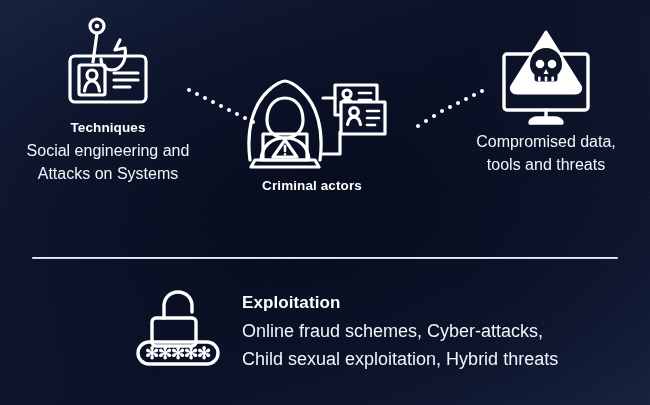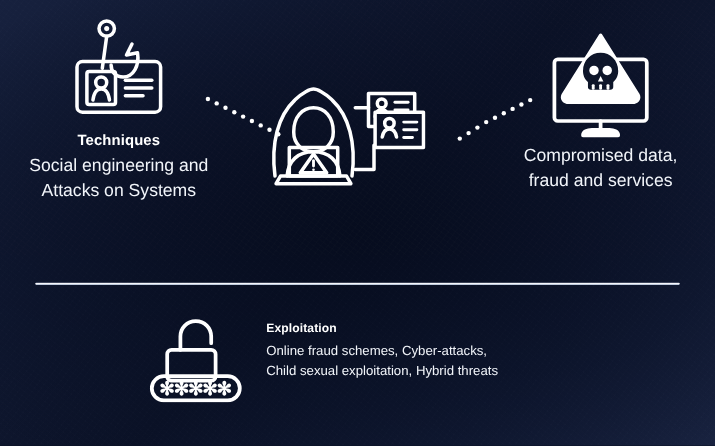--- a/index.html
+++ b/index.html
@@ -72,22 +72,22 @@
   #node-exploitation {
     position: absolute;
     left: 132px;
     top: 286px;
     display: flex;
     align-items: flex-start;
     gap: 18px;
     text-align: left;
   }
   #node-exploitation .text-col { padding-top: 6px; }
-  #node-exploitation .node-title { margin-top: 0; font-size: 11px; }
-  #node-exploitation .node-desc { font-size: 12px; line-height: 1.55; margin-top: 3px; }
+  #node-exploitation .node-title { margin-top: 0; font-size: 17px; }
+  #node-exploitation .node-desc { font-size: 18px; line-height: 1.55; margin-top: 3px; }
 
   .divider {
     position: absolute;
     left: 32px;
     top: 257px;
     width: 586px;
     height: 2px;
     background: linear-gradient(to bottom, #c9d2e4 0%, #ffffff 45%, #9fb0cc 100%);
     border-radius: 1px;
   }
@@ -183,20 +183,21 @@
 
           <path d="M104 28 H148 V60 H104 Z" fill="#0b1227"></path>
           <circle cx="117" cy="38" r="4.3"></circle>
           <path d="M110.5 50.5 C111.5 45 114 43.2 117 43.2 C120 43.2 122.5 45 123.5 50.5"></path>
           <path d="M130 37 H142" stroke-width="2.6"></path>
           <path d="M130 44 H142" stroke-width="2.6"></path>
           <path d="M130 51 H138" stroke-width="2.6"></path>
         </g>
       </svg>
     </div>
+    <div class="node-title">Criminal actors</div>
   </div>
 
   <div class="connector" id="connector-right" style="left:414px; top:86px; width:72px; height:46px;">
     <span class="dot" style="left:2px;  top:38px;"></span>
     <span class="dot" style="left:10px; top:33px;"></span>
     <span class="dot" style="left:18px; top:28px;"></span>
     <span class="dot" style="left:26px; top:23px;"></span>
     <span class="dot" style="left:34px; top:19px;"></span>
     <span class="dot" style="left:42px; top:15px;"></span>
     <span class="dot" style="left:50px; top:11px;"></span>
@@ -221,21 +222,21 @@
           <circle cx="46" cy="40" r="4.3" fill="#ffffff" stroke="none"></circle>
           <circle cx="58" cy="40" r="4.3" fill="#ffffff" stroke="none"></circle>
           <path d="M52 45 L49.5 50 H54.5 Z" fill="#ffffff" stroke="none"></path>
           <rect x="44" y="52.5" width="2.6" height="5" rx="1.1" fill="#ffffff" stroke="none"></rect>
           <rect x="50.7" y="52.5" width="2.6" height="5" rx="1.1" fill="#ffffff" stroke="none"></rect>
           <rect x="57.4" y="52.5" width="2.6" height="5" rx="1.1" fill="#ffffff" stroke="none"></rect>
         </g>
       </svg>
     </div>
     <div class="node-desc">Compromised data,
-fraud and services</div>
+tools and threats</div>
   </div>
 
   <div class="divider"></div>
 
   <div id="node-exploitation">
     <div class="icon-wrap">
       <svg width="92" height="80" viewBox="0 0 92 80">
         <g fill="none" stroke="#ffffff" stroke-width="3.4" stroke-linecap="round" stroke-linejoin="round">
 
           <path d="M32 32 V20 C32 12 38 6 46 6 C54 6 60 12 60 20 V26"></path>

